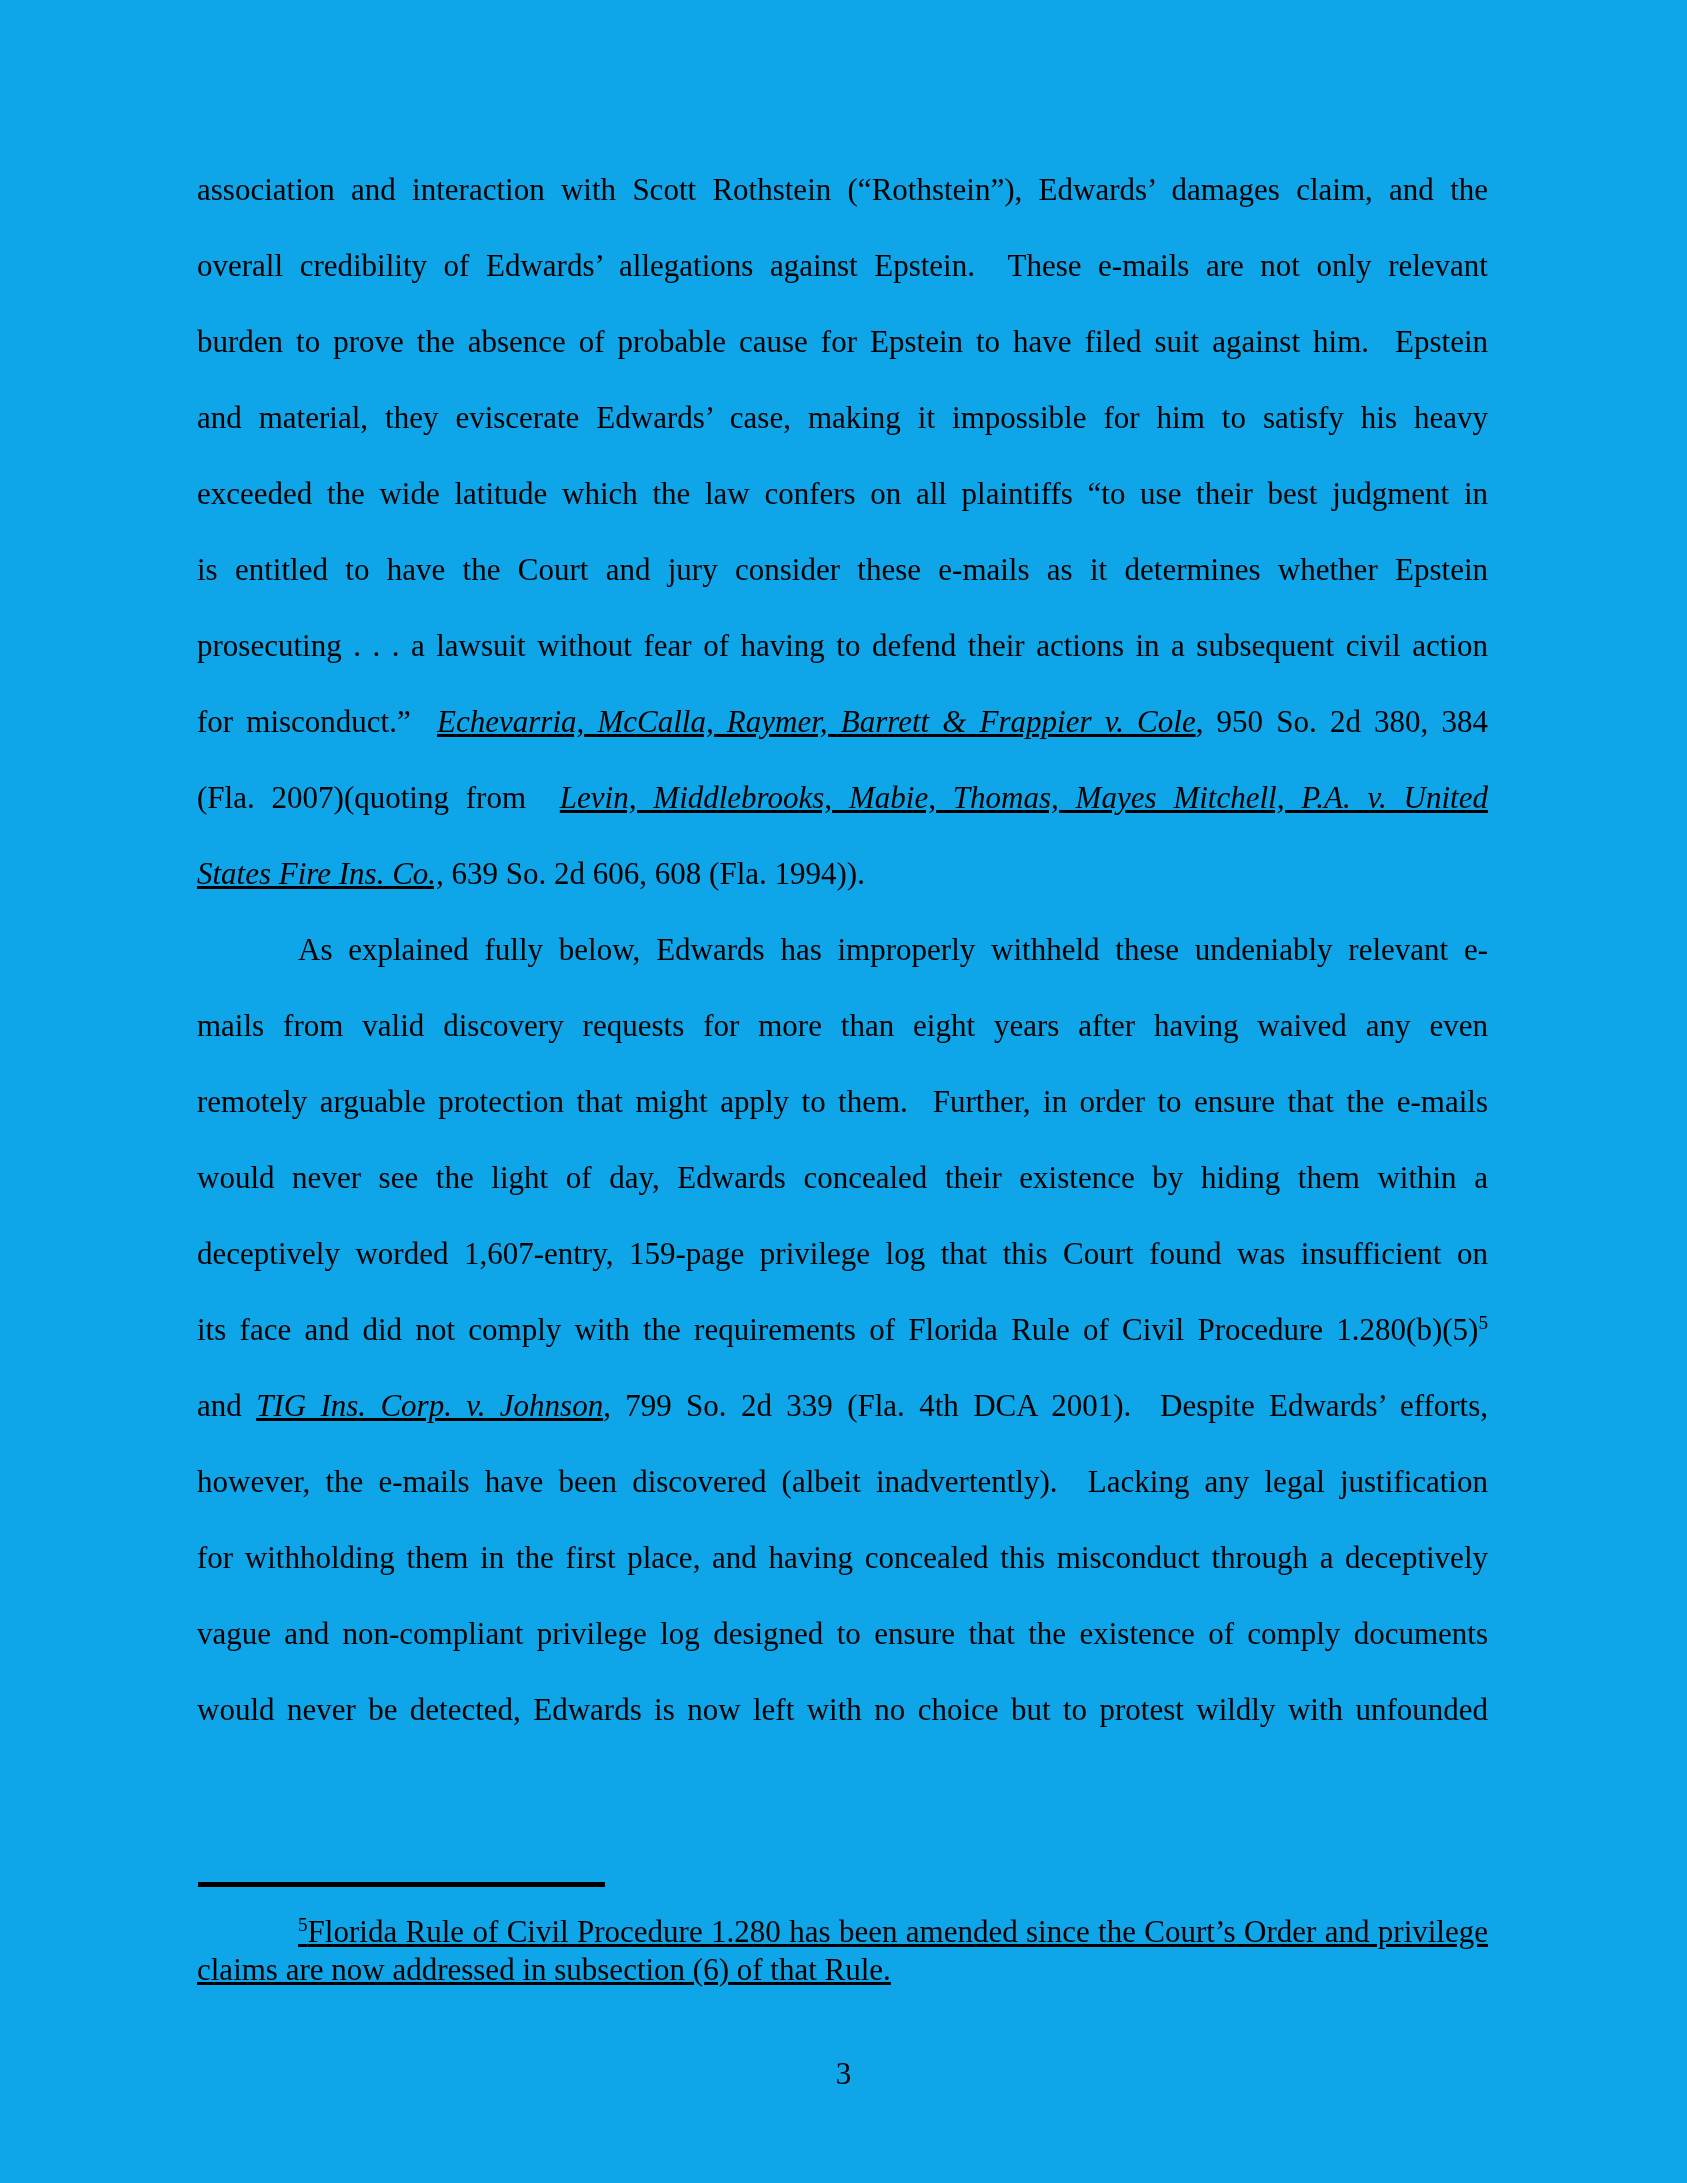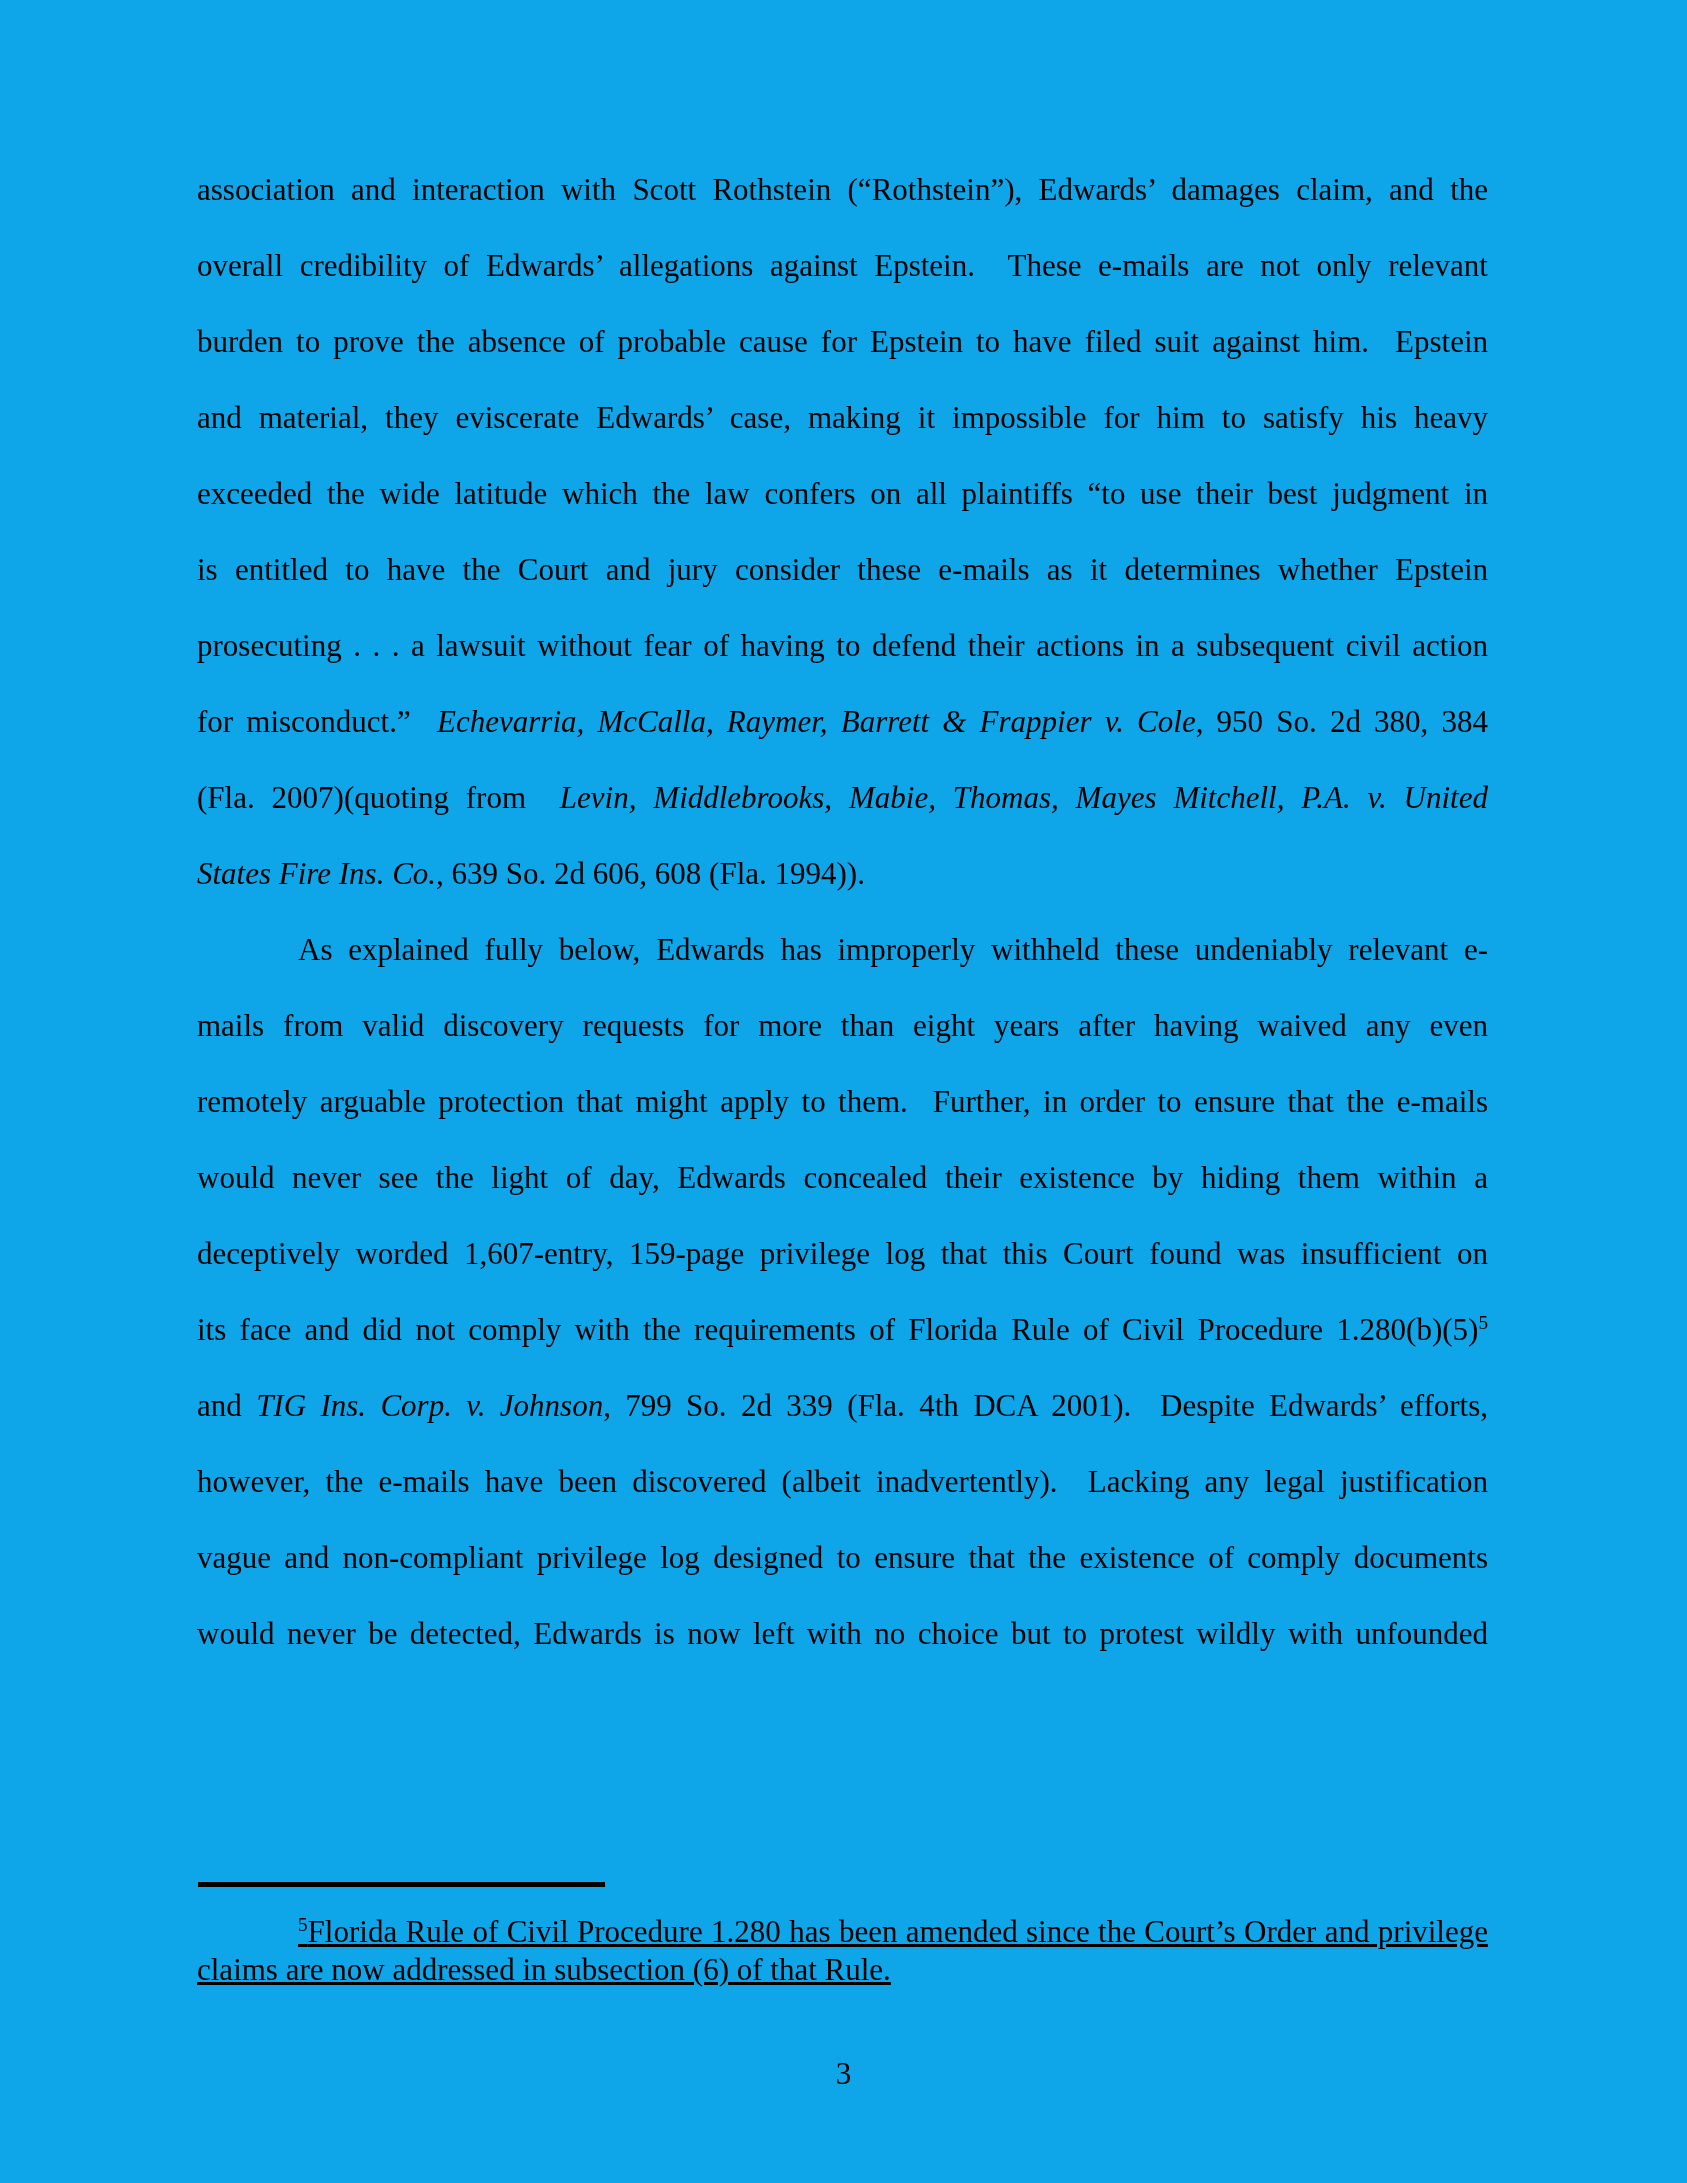--- a/index.html
+++ b/index.html
@@ -28,21 +28,21 @@
   .line {
     text-align: justify;
     text-align-last: justify;
     white-space: pre-wrap;
   }
   .line.last {
     text-align: center;
     text-align-last: left;
   }
   .line.indent { text-indent: 101px; }
-  .seg-i { font-style: italic; }
+  .seg-i { font-style: italic; text-decoration: underline; }
   .seg-sup {
     vertical-align: super;
     font-size: 0.62em;
     line-height: 0;
   }
   .footnote-separator {
     position: absolute;
     left: 198px;
     top: 1882px;
     width: 407px;
@@ -84,20 +84,21 @@
       <div class="line"><span>(Fla. 2007)(quoting from  </span><span class="seg-i">Levin, Middlebrooks, Mabie, Thomas, Mayes Mitchell, P.A. v. United</span></div>
       <div class="line last"><span class="seg-i">States Fire Ins. Co.,</span><span> 639 So. 2d 606, 608 (Fla. 1994)).</span></div>
       <div class="line indent"><span>As explained fully below, Edwards has improperly withheld these undeniably relevant e-</span></div>
       <div class="line"><span>mails from valid discovery requests for more than eight years after having waived any even</span></div>
       <div class="line"><span>remotely arguable protection that might apply to them.  Further, in order to ensure that the e-mails</span></div>
       <div class="line"><span>would never see the light of day, Edwards concealed their existence by hiding them within a</span></div>
       <div class="line"><span>deceptively worded 1,607-entry, 159-page privilege log that this Court found was insufficient on</span></div>
       <div class="line"><span>its face and did not comply with the requirements of Florida Rule of Civil Procedure 1.280(b)(5)</span><span class="seg-sup">5</span></div>
       <div class="line"><span>and </span><span class="seg-i">TIG Ins. Corp. v. Johnson</span><span>, 799 So. 2d 339 (Fla. 4th DCA 2001).  Despite Edwards’ efforts,</span></div>
       <div class="line"><span>however, the e-mails have been discovered (albeit inadvertently).  Lacking any legal justification</span></div>
+      <div class="line"><span>for withholding them in the first place, and having concealed this misconduct through a deceptively</span></div>
       <div class="line"><span>vague and non-compliant privilege log designed to ensure that the existence of comply documents</span></div>
       <div class="line"><span>would never be detected, Edwards is now left with no choice but to protest wildly with unfounded</span></div>
     </div>
   <div class="footnote-separator"></div>
   <div class="footnote">
       <div class="line indent"><span class="seg-sup">5</span><span>Florida Rule of Civil Procedure 1.280 has been amended since the Court’s Order and privilege</span></div>
       <div class="line last"><span>claims are now addressed in subsection (6) of that Rule.</span></div>
     </div>
   <div class="page-number">3</div>
 </div>

